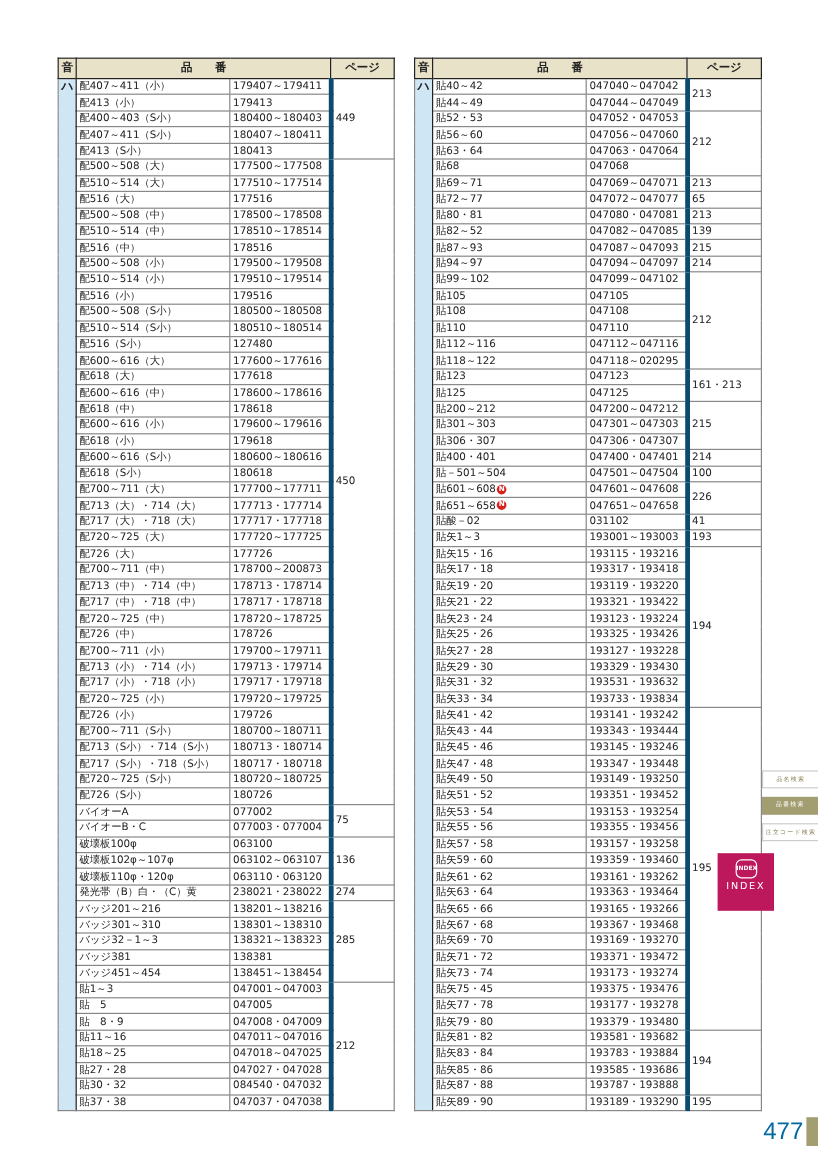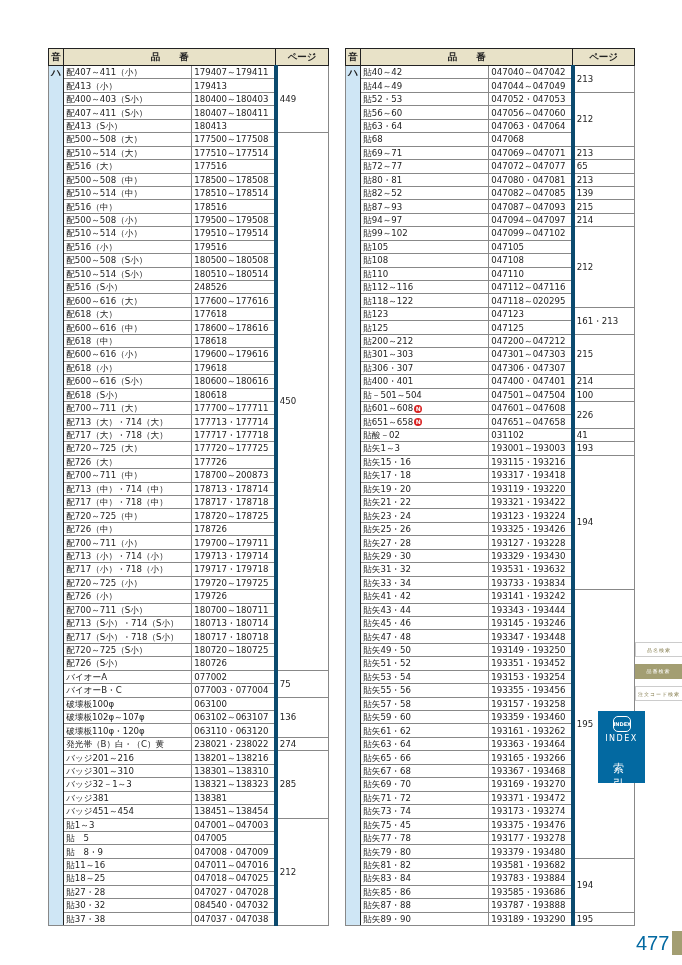--- a/index.html
+++ b/index.html
@@ -10,21 +10,21 @@
   .tbl td.on{background:#cfe6f5;border-right:1px solid #222;font-weight:bold;text-align:center;vertical-align:top;font-size:10px;padding-top:1px;}
   .tbl td.code{border-right:1px solid #888;}
   .tbl td.page{vertical-align:middle;border-left:4px solid #0c4a6e;}
   .tbl tr.grp-start td{border-top:1px solid #555;}
   #tblL{left:48px;width:281px;}
   #tblR{left:345px;width:290px;}
   .n-badge{display:inline-block;width:8px;height:8px;border-radius:50%;background:#d92020;color:#fff;font-size:6px;line-height:8px;text-align:center;vertical-align:middle;margin-left:1px;font-weight:bold;}
   .side-tab{position:absolute;left:635px;width:47px;height:15px;font-size:5px;line-height:15px;text-align:center;box-sizing:border-box;letter-spacing:1px;}
   .side-tab.idle{border:1px solid #ccc;border-right:none;color:#8a8255;background:#fff;}
   .side-tab.active{background:#a39e72;color:#fff;}
-  #index-block{position:absolute;left:598px;top:711px;width:47px;height:72px;background:#0369a1;color:#fff;text-align:center;}
+  #index-block{position:absolute;left:598px;top:711px;width:47px;height:48px;background:#be185d;color:#fff;text-align:center;}
   #index-block .logo{width:16px;height:14px;margin:5px auto 2px;border:1.5px solid #fff;border-radius:5px;font-size:5px;line-height:14px;font-weight:bold;}
   #index-block .en{font-size:8px;letter-spacing:1.5px;}
   #index-block .jp{font-size:11px;letter-spacing:6px;margin-top:18px;}
   #page-num{position:absolute;left:636px;top:932px;font-size:20px;font-family:"Liberation Sans",sans-serif;color:#0369a1;}
   #page-tab{position:absolute;left:672px;top:931px;width:10px;height:24px;background:#a39e72;}
 </style>
 </head>
 <body>
 
 <table class="tbl" id="tblL">
@@ -104,21 +104,21 @@
       <tr>
         <td><span>配500～508（S小）</span></td>
         <td class="code">180500～180508</td>
       </tr>
       <tr>
         <td><span>配510～514（S小）</span></td>
         <td class="code">180510～180514</td>
       </tr>
       <tr>
         <td><span>配516（S小）</span></td>
-        <td class="code">248526</td>
+        <td class="code">127480</td>
       </tr>
       <tr>
         <td><span>配600～616（大）</span></td>
         <td class="code">177600～177616</td>
       </tr>
       <tr>
         <td><span>配618（大）</span></td>
         <td class="code">177618</td>
       </tr>
       <tr>

